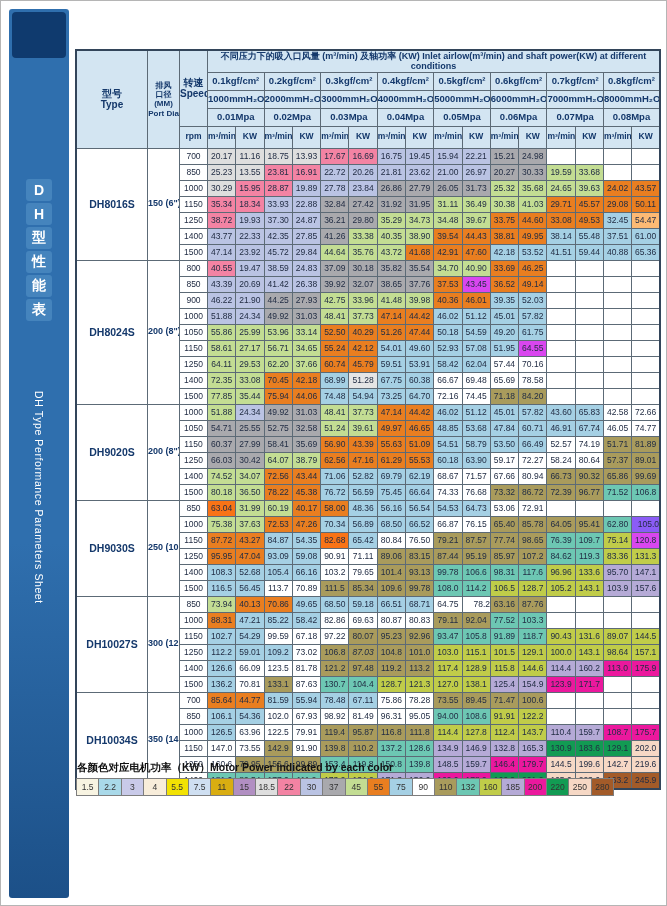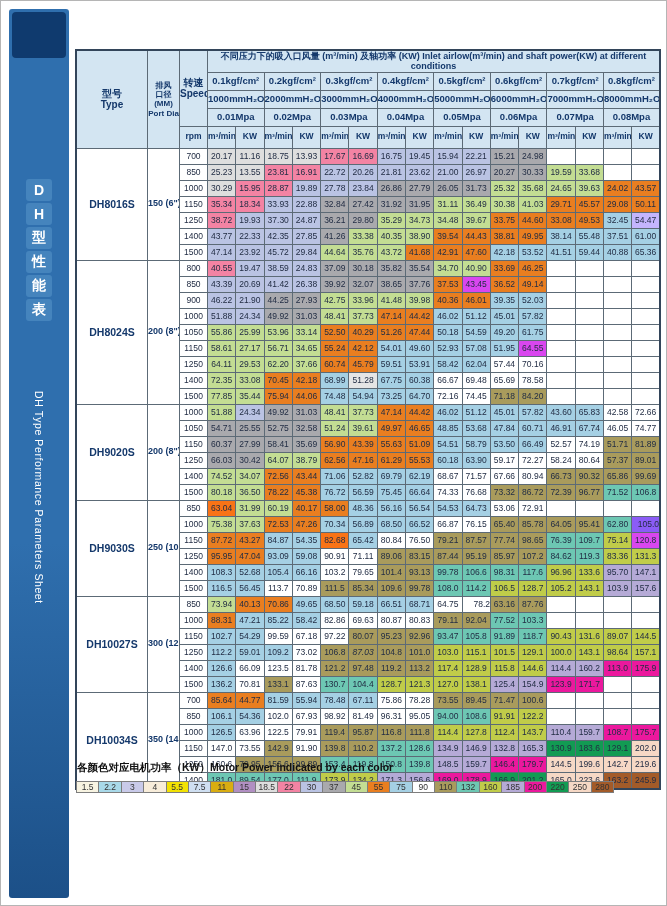--- a/index.html
+++ b/index.html
@@ -44,21 +44,21 @@
   th.unit{font-size:8.5px;height:21px;}
   td.model{font-size:10.5px;font-weight:bold;color:#14386b;background:#fff;}
   td.port{font-size:9px;color:#14386b;background:#fff;white-space:pre-line;line-height:1.3;font-weight:bold;}
   td.rpm{font-size:8.5px;background:#fff;color:#222d44;height:15px;}
   td.num{font-size:8.5px;color:#222d44;height:15px;}
   
   .legend-title{
     position:absolute;left:76px;top:760px;font-size:10.5px;font-weight:bold;color:#111111;
   }
   .legend-row{
-    position:absolute;left:75px;top:777px;width:538px;height:18px;display:flex;align-items:center;
+    position:absolute;left:75px;top:777px;width:538px;height:18px;display:flex;
   }
   .legend-cell{
     flex:1;border:1px solid #7d7d7d;margin-left:-1px;display:flex;align-items:center;justify-content:center;
     font-size:8.5px;color:#333333;box-sizing:border-box;
   }
   .legend-cell:first-child{margin-left:0;}
 </style>
 </head>
 <body>
 
@@ -228,21 +228,21 @@
         <td class="num" style="background: rgb(169, 169, 173);">29.80</td>
         <td class="num" style="background: rgb(195, 221, 147);">35.29</td>
         <td class="num" style="background: rgb(195, 221, 147);">34.73</td>
         <td class="num" style="background: rgb(195, 221, 147);">34.48</td>
         <td class="num" style="background: rgb(195, 221, 147);">39.67</td>
         <td class="num" style="background: rgb(233, 126, 32);">33.75</td>
         <td class="num" style="background: rgb(233, 126, 32);">44.60</td>
         <td class="num" style="background: rgb(233, 126, 32);">33.08</td>
         <td class="num" style="background: rgb(233, 126, 32);">49.53</td>
         <td class="num" style="background: rgb(165, 208, 228);">32.45</td>
-        <td class="num" style="background: #c4b5fd;">54.47</td>
+        <td class="num" style="background: #fdba74;">54.47</td>
       </tr>
       <tr>
         <td class="rpm">1400</td>
         <td class="num" style="background: rgb(186, 195, 227);">43.77</td>
         <td class="num" style="background: rgb(186, 195, 227);">22.33</td>
         <td class="num" style="background: rgb(186, 195, 227);">42.35</td>
         <td class="num" style="background: rgb(186, 195, 227);">27.85</td>
         <td class="num" style="background: rgb(169, 169, 173);">41.26</td>
         <td class="num" style="background: rgb(195, 221, 147);">33.38</td>
         <td class="num" style="background: rgb(195, 221, 147);">40.35</td>

